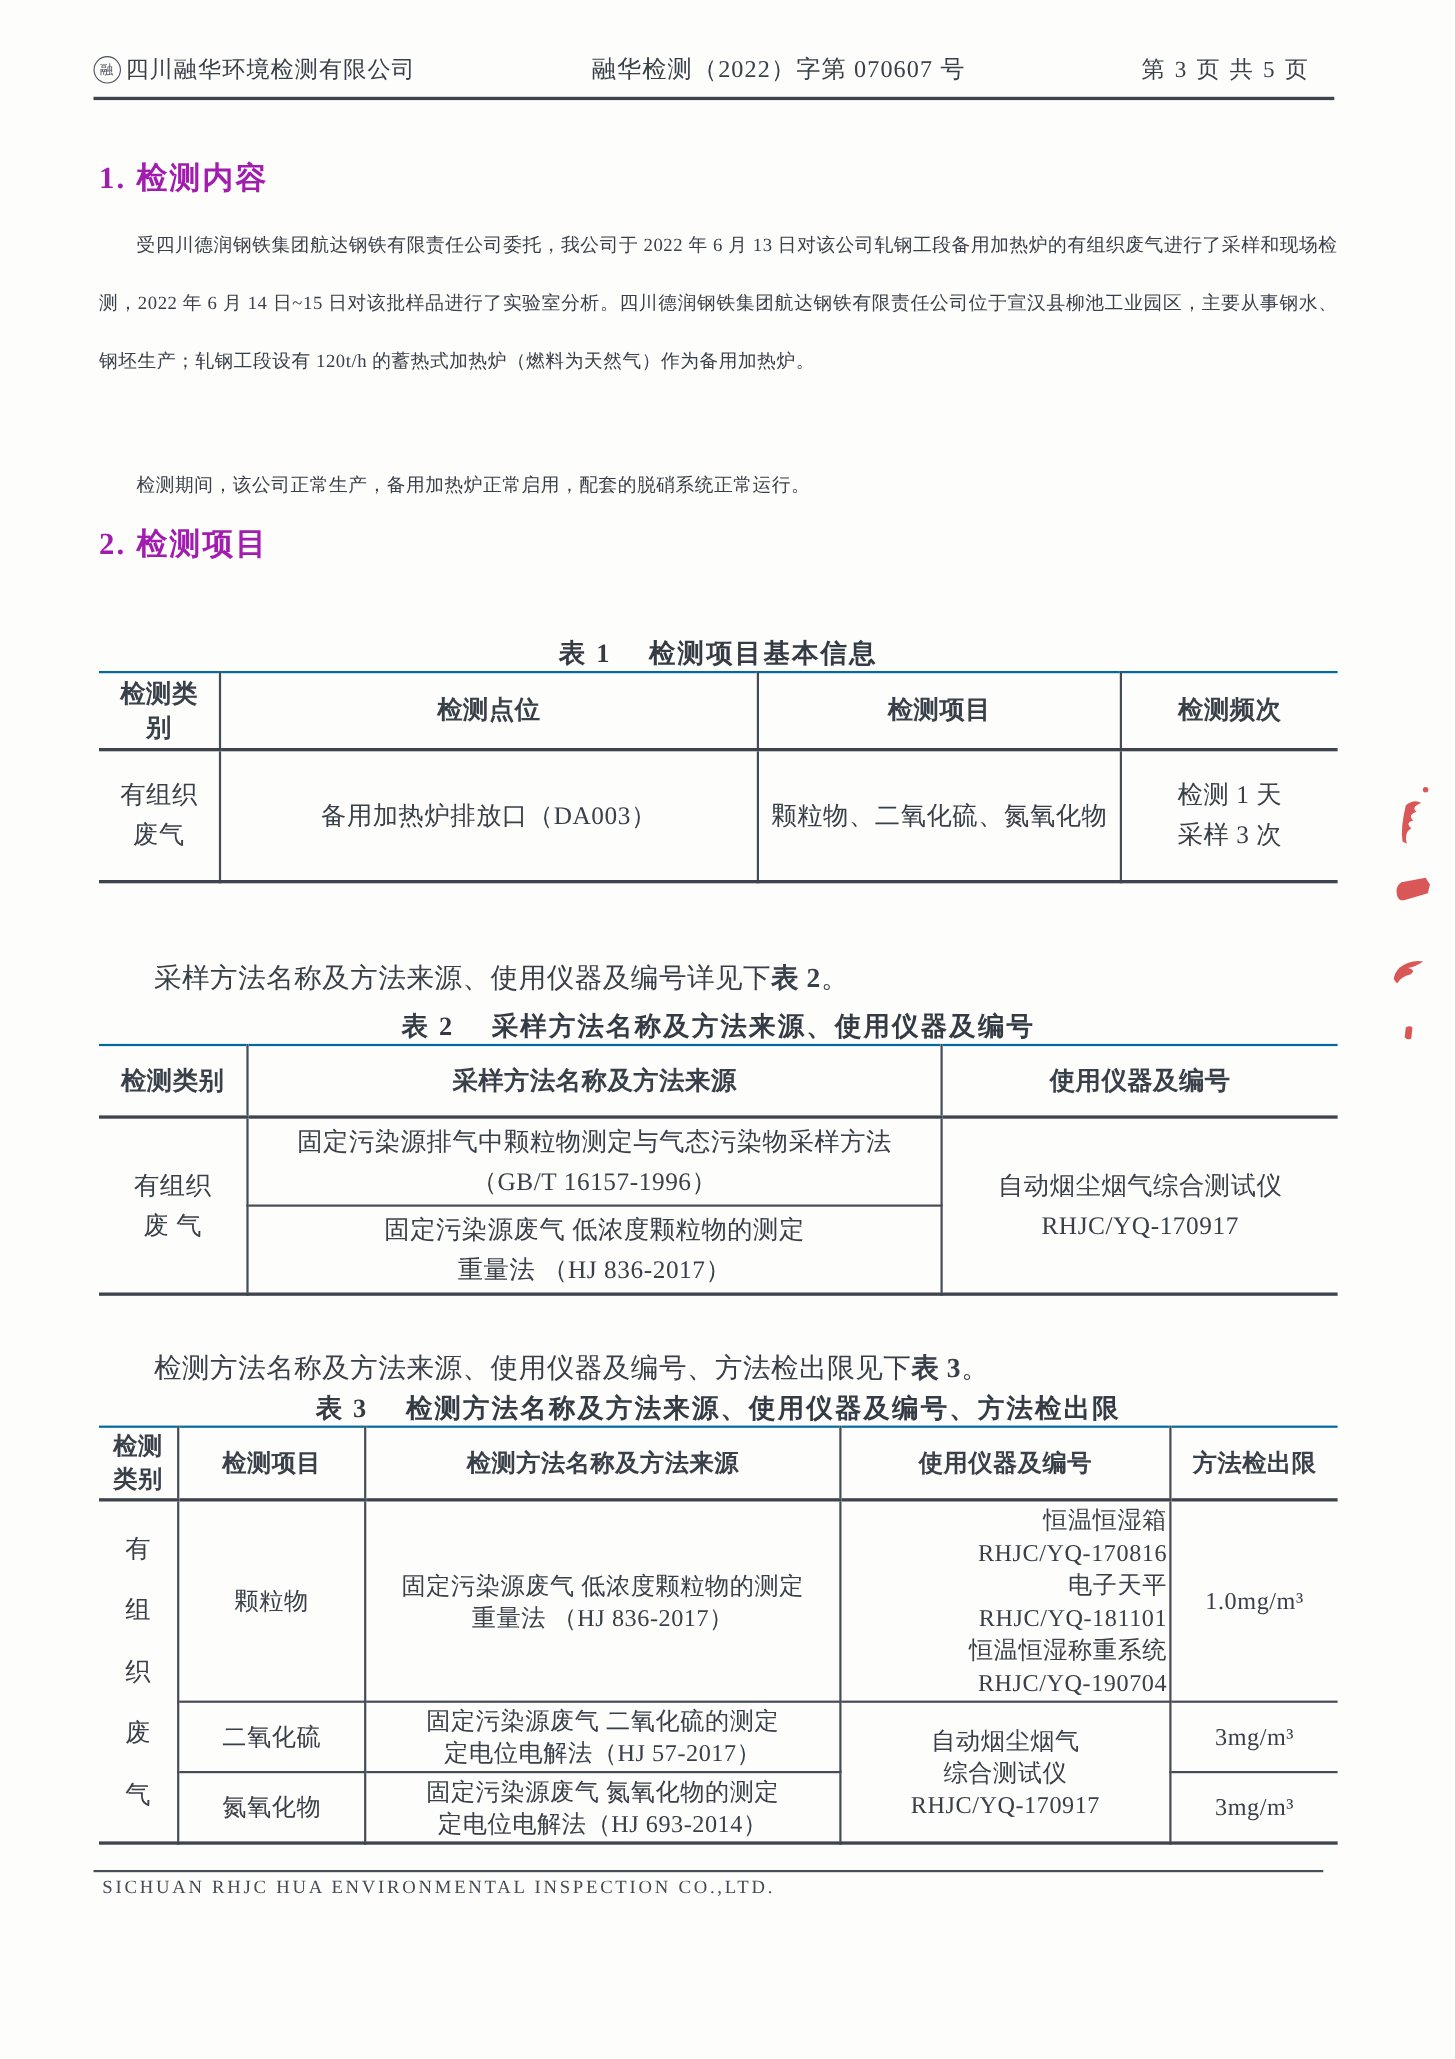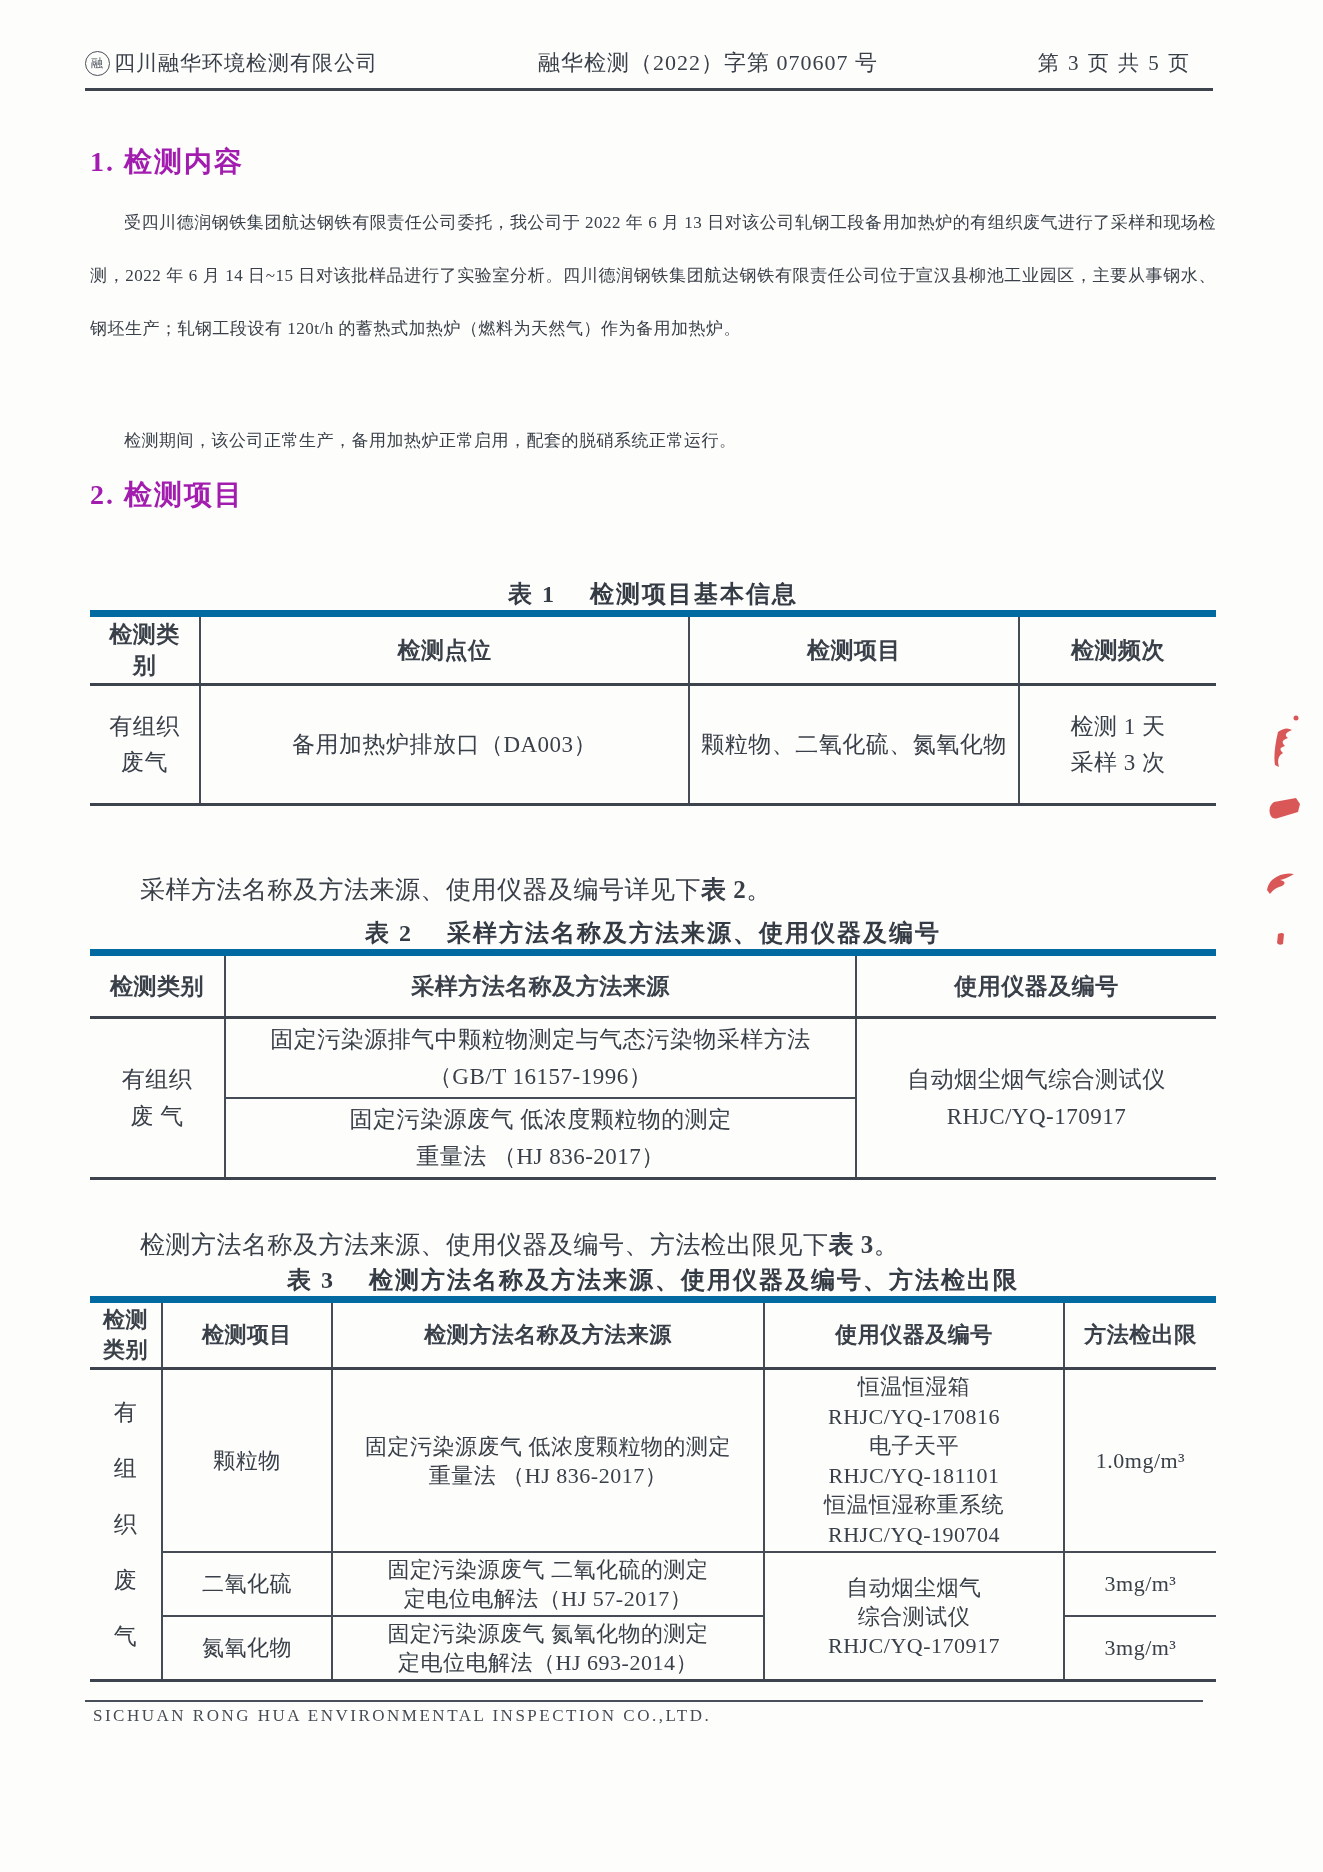--- a/index.html
+++ b/index.html
@@ -22,34 +22,34 @@
   .hdr-right{letter-spacing:2px;padding-right:22px;}
   .hdr-rule{left:85px;top:88px;width:1128px;height:3px;background:#3e444d;}
   
   .sec-head{left:90px;font-size:28px;font-weight:bold;letter-spacing:2px;color:#a21caf;}
   .body-par{left:90px;width:1126px;font-size:17px;line-height:53px;text-align:justify;text-indent:2em;letter-spacing:0.5px;}
   .intro{left:90px;width:1126px;font-size:25px;line-height:32px;text-indent:2em;letter-spacing:0.5px;}
   .intro b{font-weight:bold;}
   .tbl-title{left:90px;width:1126px;text-align:center;font-size:24px;font-weight:bold;letter-spacing:2px;color:#353b44;}
   
   table.tbl{border-collapse:collapse;table-layout:fixed;width:1126px;
-    border-top:7px solid #0369a1;border-bottom:3px solid #3e444d;}
+    border-top:2px solid #0369a1;border-bottom:3px solid #3e444d;}
   .tbl th,.tbl td{
     border:2px solid #464c55;text-align:center;vertical-align:middle;
     font-size:23px;color:#3a4049;padding:2px 8px;letter-spacing:0.5px;
   }
   .tbl th{font-weight:bold;border-bottom:3px solid #3e444d;border-top:none;}
   .edge-l{border-left:none !important;}
   .edge-r{border-right:none !important;}
   .pre{white-space:pre-line;line-height:36px;}
   .t2 .pre{line-height:37px;}
   .t3 th,.t3 td{font-size:22px;}
   .t3 td.pre{line-height:29px;}
   .t3 th.pre{line-height:30px;}
-  .t3 td.tight{line-height:29.5px;padding:2px 2px;}
+  .t3 td.tight{line-height:29.5px;padding:2px 2px;text-align:right;}
   .t3 td.vert{white-space:pre-line;line-height:56px;font-size:23px;}
   
   .ftr-rule{left:85px;top:1700px;width:1118px;height:2px;background:#4a505a;}
   .ftr-text{left:93px;top:1706px;font-size:17px;letter-spacing:2.5px;color:#454b54;font-family:"Liberation Serif","DejaVu Serif",serif;}
   
   .stamp{left:1260px;top:702px;width:50px;height:250px;}
 </style>
 </head>
 <body>
 
@@ -190,15 +190,15 @@
 
   <svg class="abs stamp" viewBox="0 0 50 250">
     <path d="M18 30 q8 -6 14 -2 q-10 4 -4 8 q-9 3 -3 8 q-8 2 -2 7 q-7 4 -4 14 l-4 -2 q-2 -12 3 -33z" fill="#d95757"></path>
     <circle cx="36" cy="16" r="2.5" fill="#d95757"></circle>
     <path d="M14 100 l22 -4 l4 6 l-2 8 l-20 6 q-6 2 -8 -4 q-2 -8 4 -12z" fill="#d95757"></path>
     <path d="M12 178 q10 -8 22 -6 q-8 5 -14 6 q8 2 2 6 q-8 2 -12 8 l-3 -4 q1 -6 5 -10z" fill="#d95757"></path>
     <path d="M18 232 q4 -2 6 0 l-1 10 q-4 2 -6 -1z" fill="#d95757"></path>
   </svg>
 
   <div class="abs ftr-rule"></div>
-  <div class="abs ftr-text">SICHUAN RONG HUA ENVIRONMENTAL INSPECTION CO.,LTD.</div>
+  <div class="abs ftr-text">SICHUAN RHJC HUA ENVIRONMENTAL INSPECTION CO.,LTD.</div>
 
 </div>
 
 </body></html>

